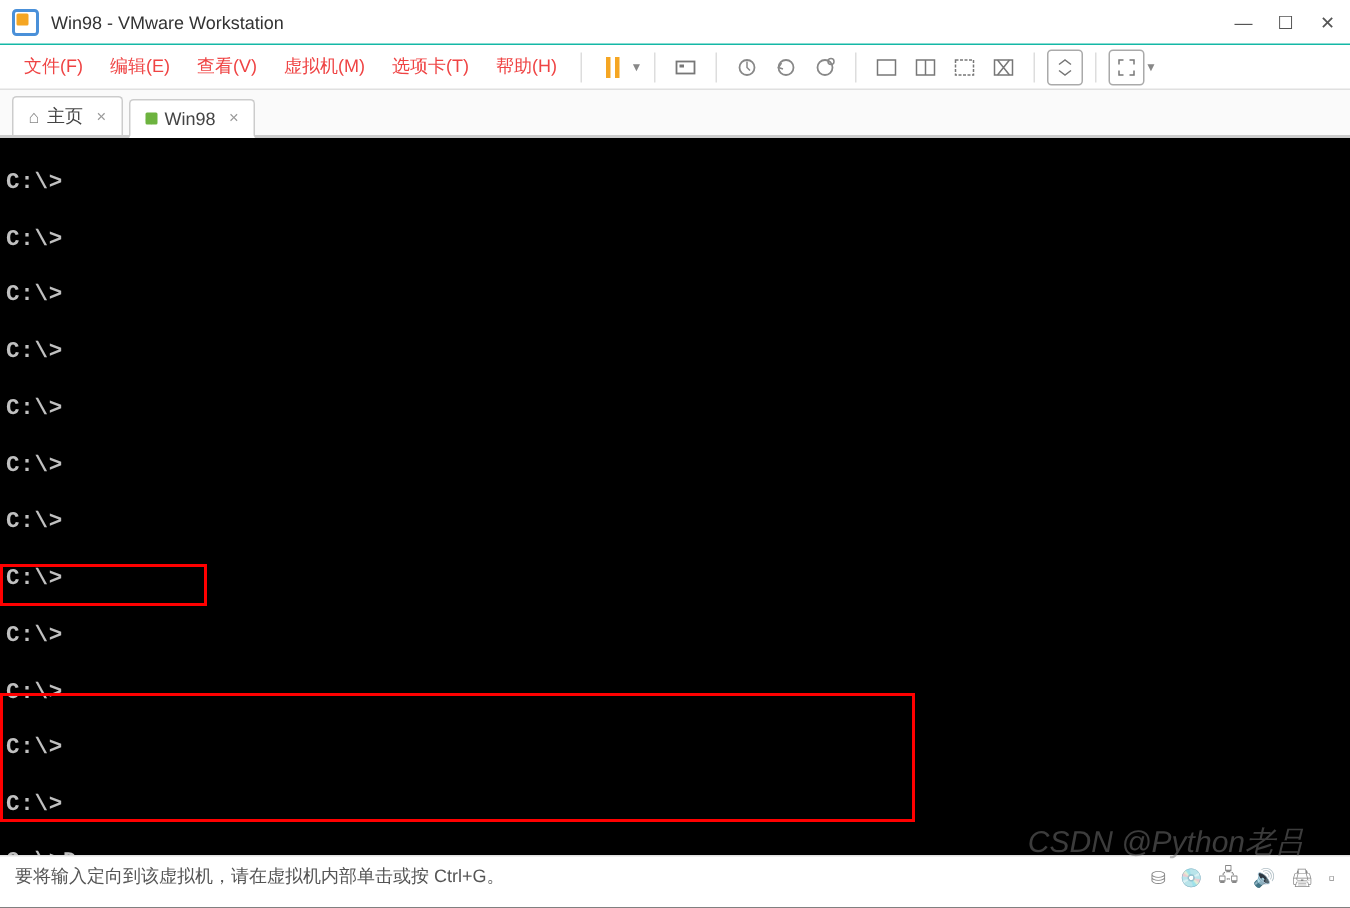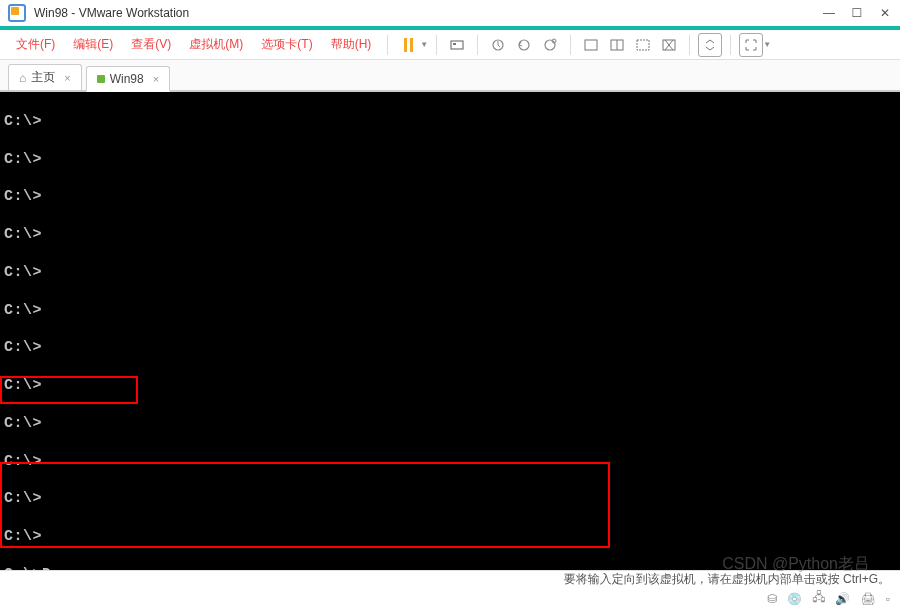--- a/index.html
+++ b/index.html
@@ -1,17 +1,17 @@
 <!DOCTYPE html>
 <html><head>
   <meta charset="utf-8">
   <style>
     * { margin: 0; padding: 0; box-sizing: border-box; }
     body { font-family: "Microsoft YaHei", sans-serif; font-size: 12px; background: #fff; width: 900px; height: 605px; overflow: hidden; position: relative; }
-    .titlebar { height: 30px; display: flex; align-items: center; padding: 0 8px; border-bottom: 4px solid #14b8a6; }
+    .titlebar { height: 30px; display: flex; align-items: center; padding: 0 8px; border-bottom: 1px solid #14b8a6; }
     .titlebar .logo { width: 18px; height: 18px; margin-right: 8px; position: relative; }
     .logo-outer { position: absolute; inset: 0; border: 2px solid #4a90d9; border-radius: 3px; }
     .logo-inner { position: absolute; top: 3px; left: 3px; width: 8px; height: 8px; background: #f5a623; border-radius: 1px; }
     .titlebar .title { flex: 1; font-size: 12px; color: #333; }
     .titlebar .win-controls { display: flex; gap: 14px; }
     .win-controls span { cursor: pointer; width: 14px; text-align: center; color: #555; }
     .menubar { height: 30px; display: flex; align-items: center; padding: 0 8px; border-bottom: 1px solid #e0e0e0; gap: 2px; }
     .menu-item { padding: 4px 8px; font-size: 12px; cursor: pointer; color: #ef4444; }
     .toolbar-sep { width: 1px; height: 20px; background: #ddd; margin: 0 6px; }
     .toolbar-btn { width: 24px; height: 24px; display: flex; align-items: center; justify-content: center; cursor: pointer; color: #666; border-radius: 3px; }
@@ -23,23 +23,23 @@
     .tab.active { border-bottom: 2px solid #fff; margin-bottom: -2px; justify-content: flex-end; }
     .tab .close-x { color: #999; font-size: 11px; margin-left: 4px; }
     .home-icon { color: #888; font-size: 12px; }
     .vm-status { width: 8px; height: 8px; border-radius: 1px; background: #6db33f; position: relative; }
     .vm-status::before { content: ""; position: absolute; left: -3px; top: 2px; border: 3px solid transparent; border-right: 4px solid #6db33f; }
     .terminal { background: #000; height: 478px; padding: 2px 4px; font-family: "Courier New", monospace; font-size: 15px; font-weight: bold; color: #c0c0c0; line-height: 1.25; white-space: pre; letter-spacing: 0.5px; position: relative; overflow: hidden; }
     .term-line { height: 19px; }
     .hl-red { border: 2px solid #ff0000; display: inline-block; }
     .hl-red.box1 { position: absolute; left: 0; top: 284px; width: 138px; height: 28px; }
     .hl-red.box2 { position: absolute; left: 0; top: 370px; width: 610px; height: 86px; }
-    .statusbar { height: 28px; display: flex; align-items: flex-end; padding: 0 10px; font-size: 12px; color: #555; border-top: 1px solid #e0e0e0; justify-content: space-between; flex-direction: column; }
+    .statusbar { height: 28px; display: flex; align-items: center; padding: 0 10px; font-size: 12px; color: #555; border-top: 1px solid #e0e0e0; justify-content: space-between; }
     .status-right { display: flex; gap: 10px; align-items: center; color: #888; }
-    .watermark { position: absolute; right: 30px; bottom: 30px; font-size: 16px; color: rgba(120,120,120,0.5); pointer-events: none; }
+    .watermark { position: absolute; right: 30px; bottom: 30px; font-size: 20px; color: rgba(120,120,120,0.5); font-style: italic; pointer-events: none; }
     .svg-icon { width: 16px; height: 16px; }
   </style>
 </head>
 <body>
 
 <div class="titlebar">
   <div class="logo">
     <div class="logo-outer"></div>
       <div class="logo-inner"></div>
   </div>

